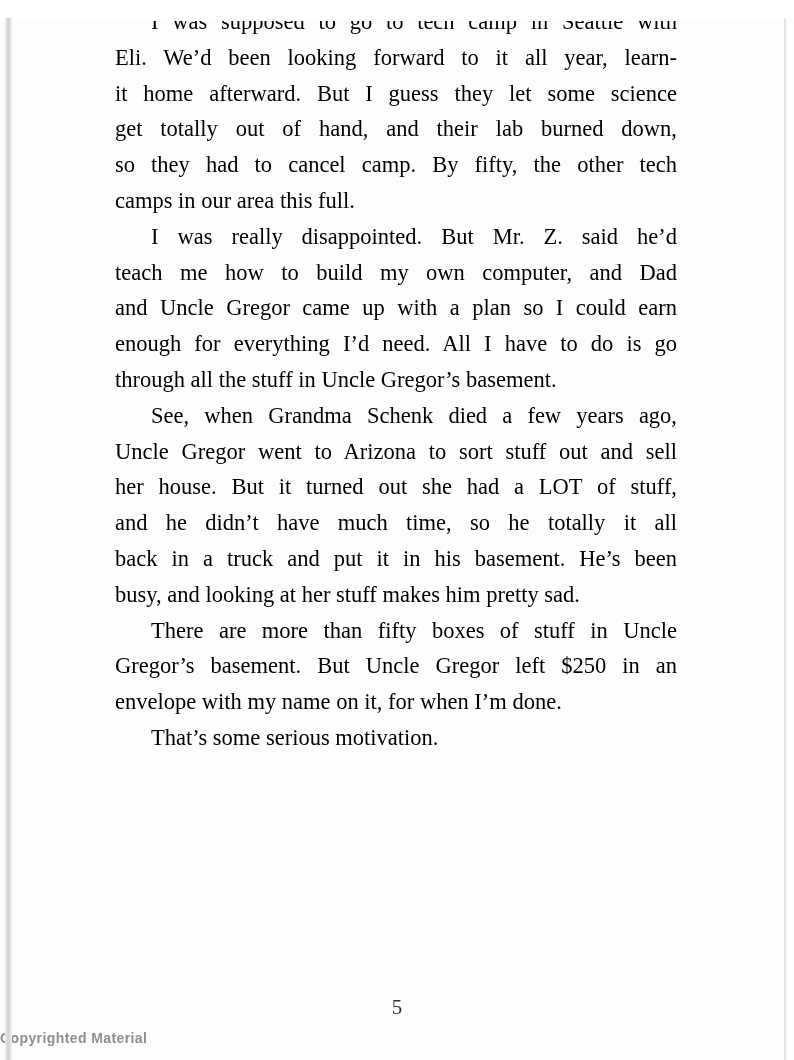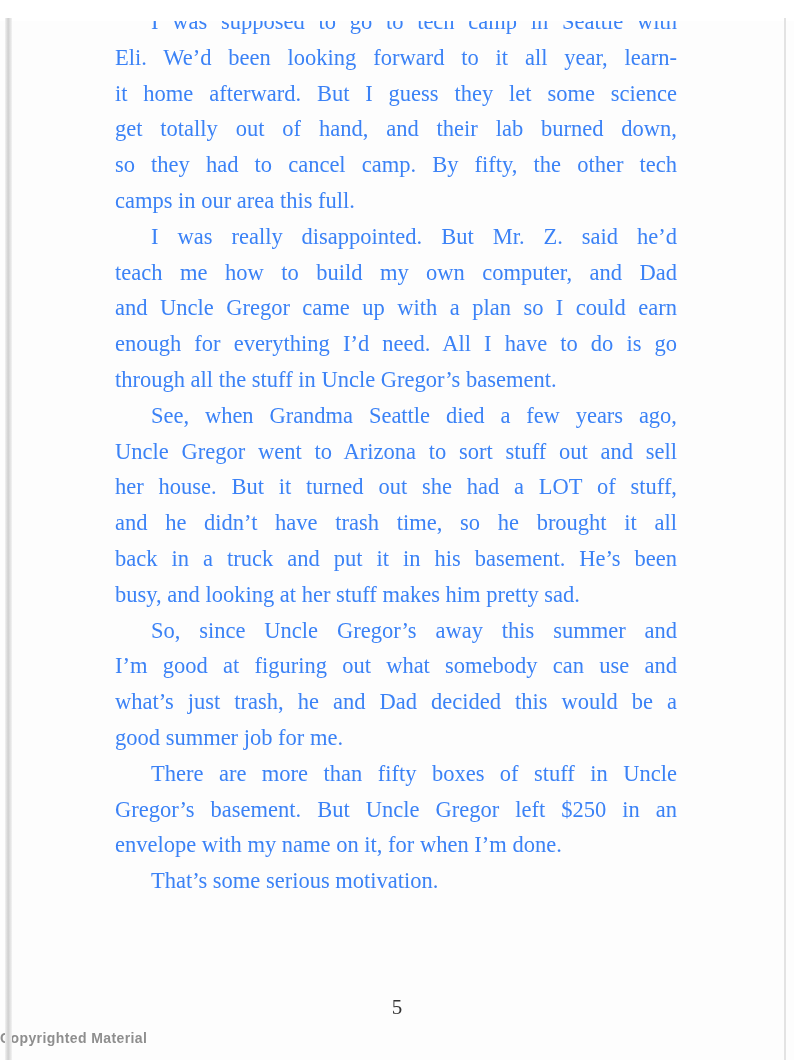--- a/index.html
+++ b/index.html
@@ -31,21 +31,21 @@
   
   .top-edge-cover {
     position: absolute; left: 0; top: 0;
     width: 100%; height: 21px;
     background: #ffffff;
     z-index: 2;
   }
   .page-text {
     position: absolute;
     left: 115px; right: 117px; top: 4px;
-    color: #3b82f6;
+    color: #000000;
     font-size: 22.5px;
     line-height: 35.8px;
     z-index: 1;
   }
   .paragraph { }
   .line {
     text-align: justify;
     text-align-last: justify;
     white-space: nowrap;
   }
@@ -85,32 +85,26 @@
         <div class="line last">camps in our area this full.</div>
       </div>
       <div class="paragraph">
         <div class="line first">I was really disappointed. But Mr. Z. said he’d</div>
         <div class="line">teach me how to build my own computer, and Dad</div>
         <div class="line">and Uncle Gregor came up with a plan so I could earn</div>
         <div class="line">enough for everything I’d need. All I have to do is go</div>
         <div class="line last">through all the stuff in Uncle Gregor’s basement.</div>
       </div>
       <div class="paragraph">
-        <div class="line first">See, when Grandma Seattle died a few years ago,</div>
+        <div class="line first">See, when Grandma Schenk died a few years ago,</div>
         <div class="line">Uncle Gregor went to Arizona to sort stuff out and sell</div>
         <div class="line">her house. But it turned out she had a LOT of stuff,</div>
-        <div class="line">and he didn’t have trash time, so he brought it all</div>
+        <div class="line">and he didn’t have much time, so he totally it all</div>
         <div class="line">back in a truck and put it in his basement. He’s been</div>
         <div class="line last">busy, and looking at her stuff makes him pretty sad.</div>
-      </div>
-      <div class="paragraph">
-        <div class="line first">So, since Uncle Gregor’s away this summer and</div>
-        <div class="line">I’m good at figuring out what somebody can use and</div>
-        <div class="line">what’s just trash, he and Dad decided this would be a</div>
-        <div class="line last">good summer job for me.</div>
       </div>
       <div class="paragraph">
         <div class="line first">There are more than fifty boxes of stuff in Uncle</div>
         <div class="line">Gregor’s basement. But Uncle Gregor left $250 in an</div>
         <div class="line last">envelope with my name on it, for when I’m done.</div>
       </div>
       <div class="paragraph">
         <div class="line first last">That’s some serious motivation.</div>
       </div>
     </div>

